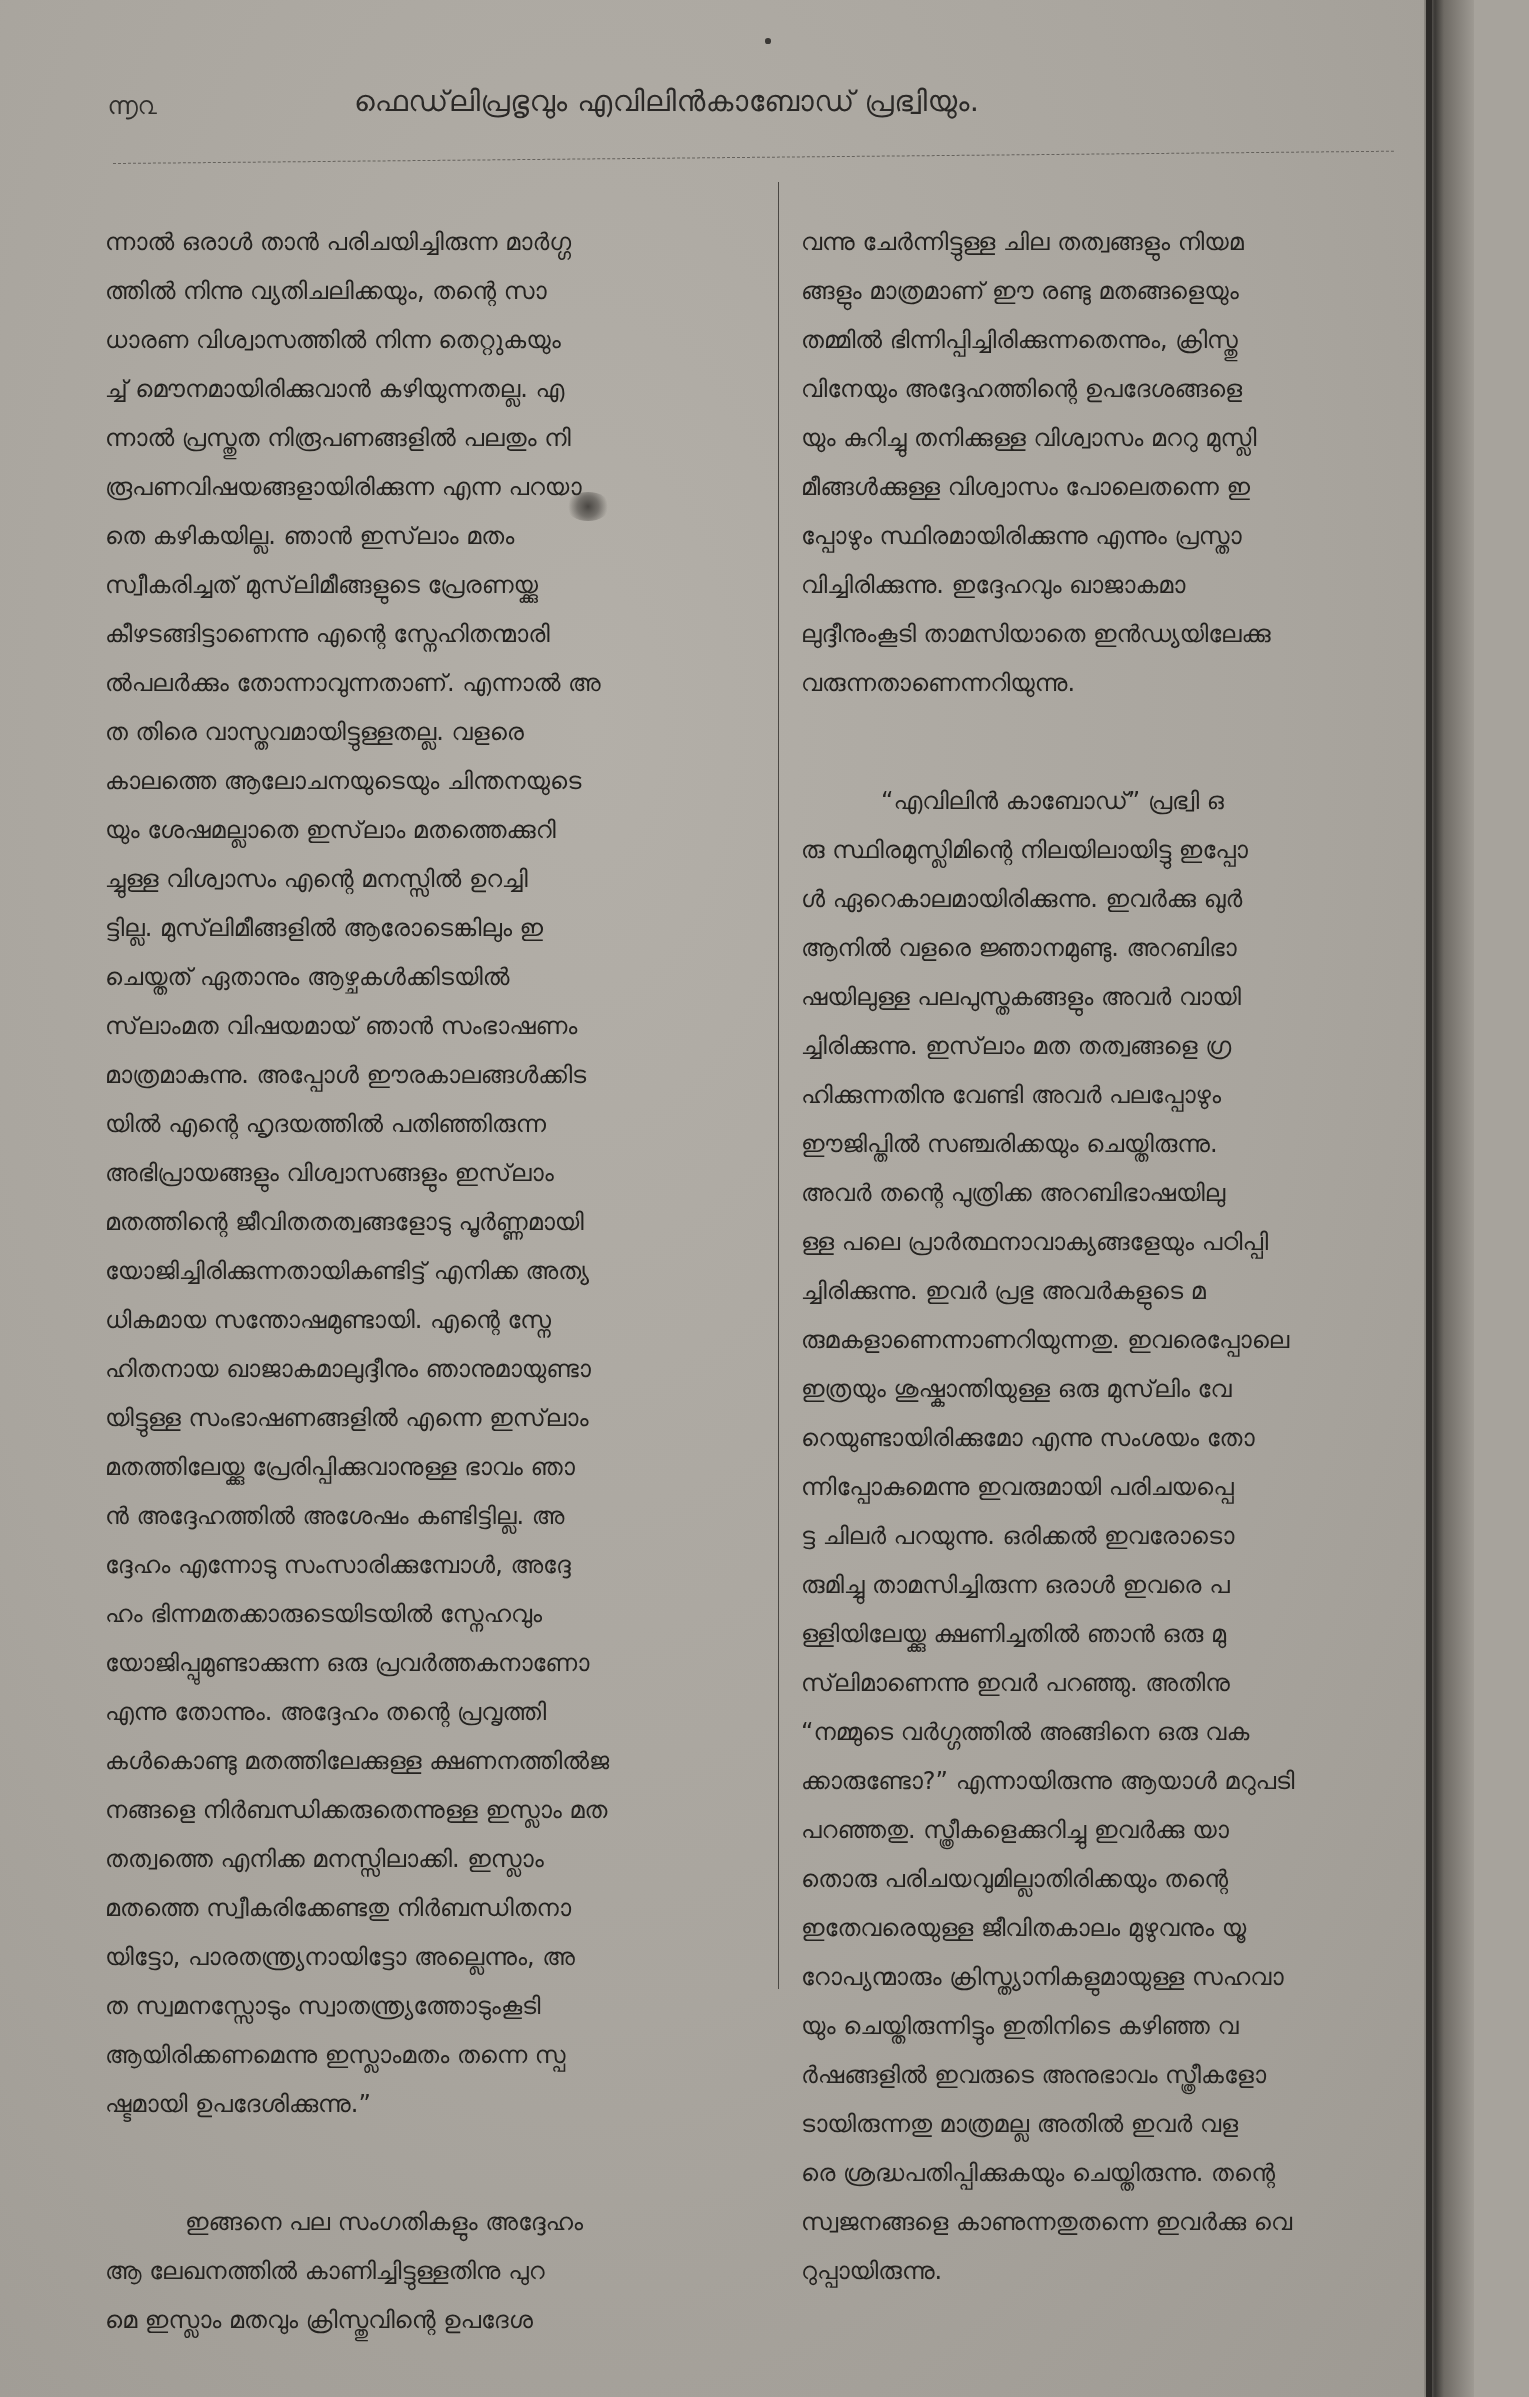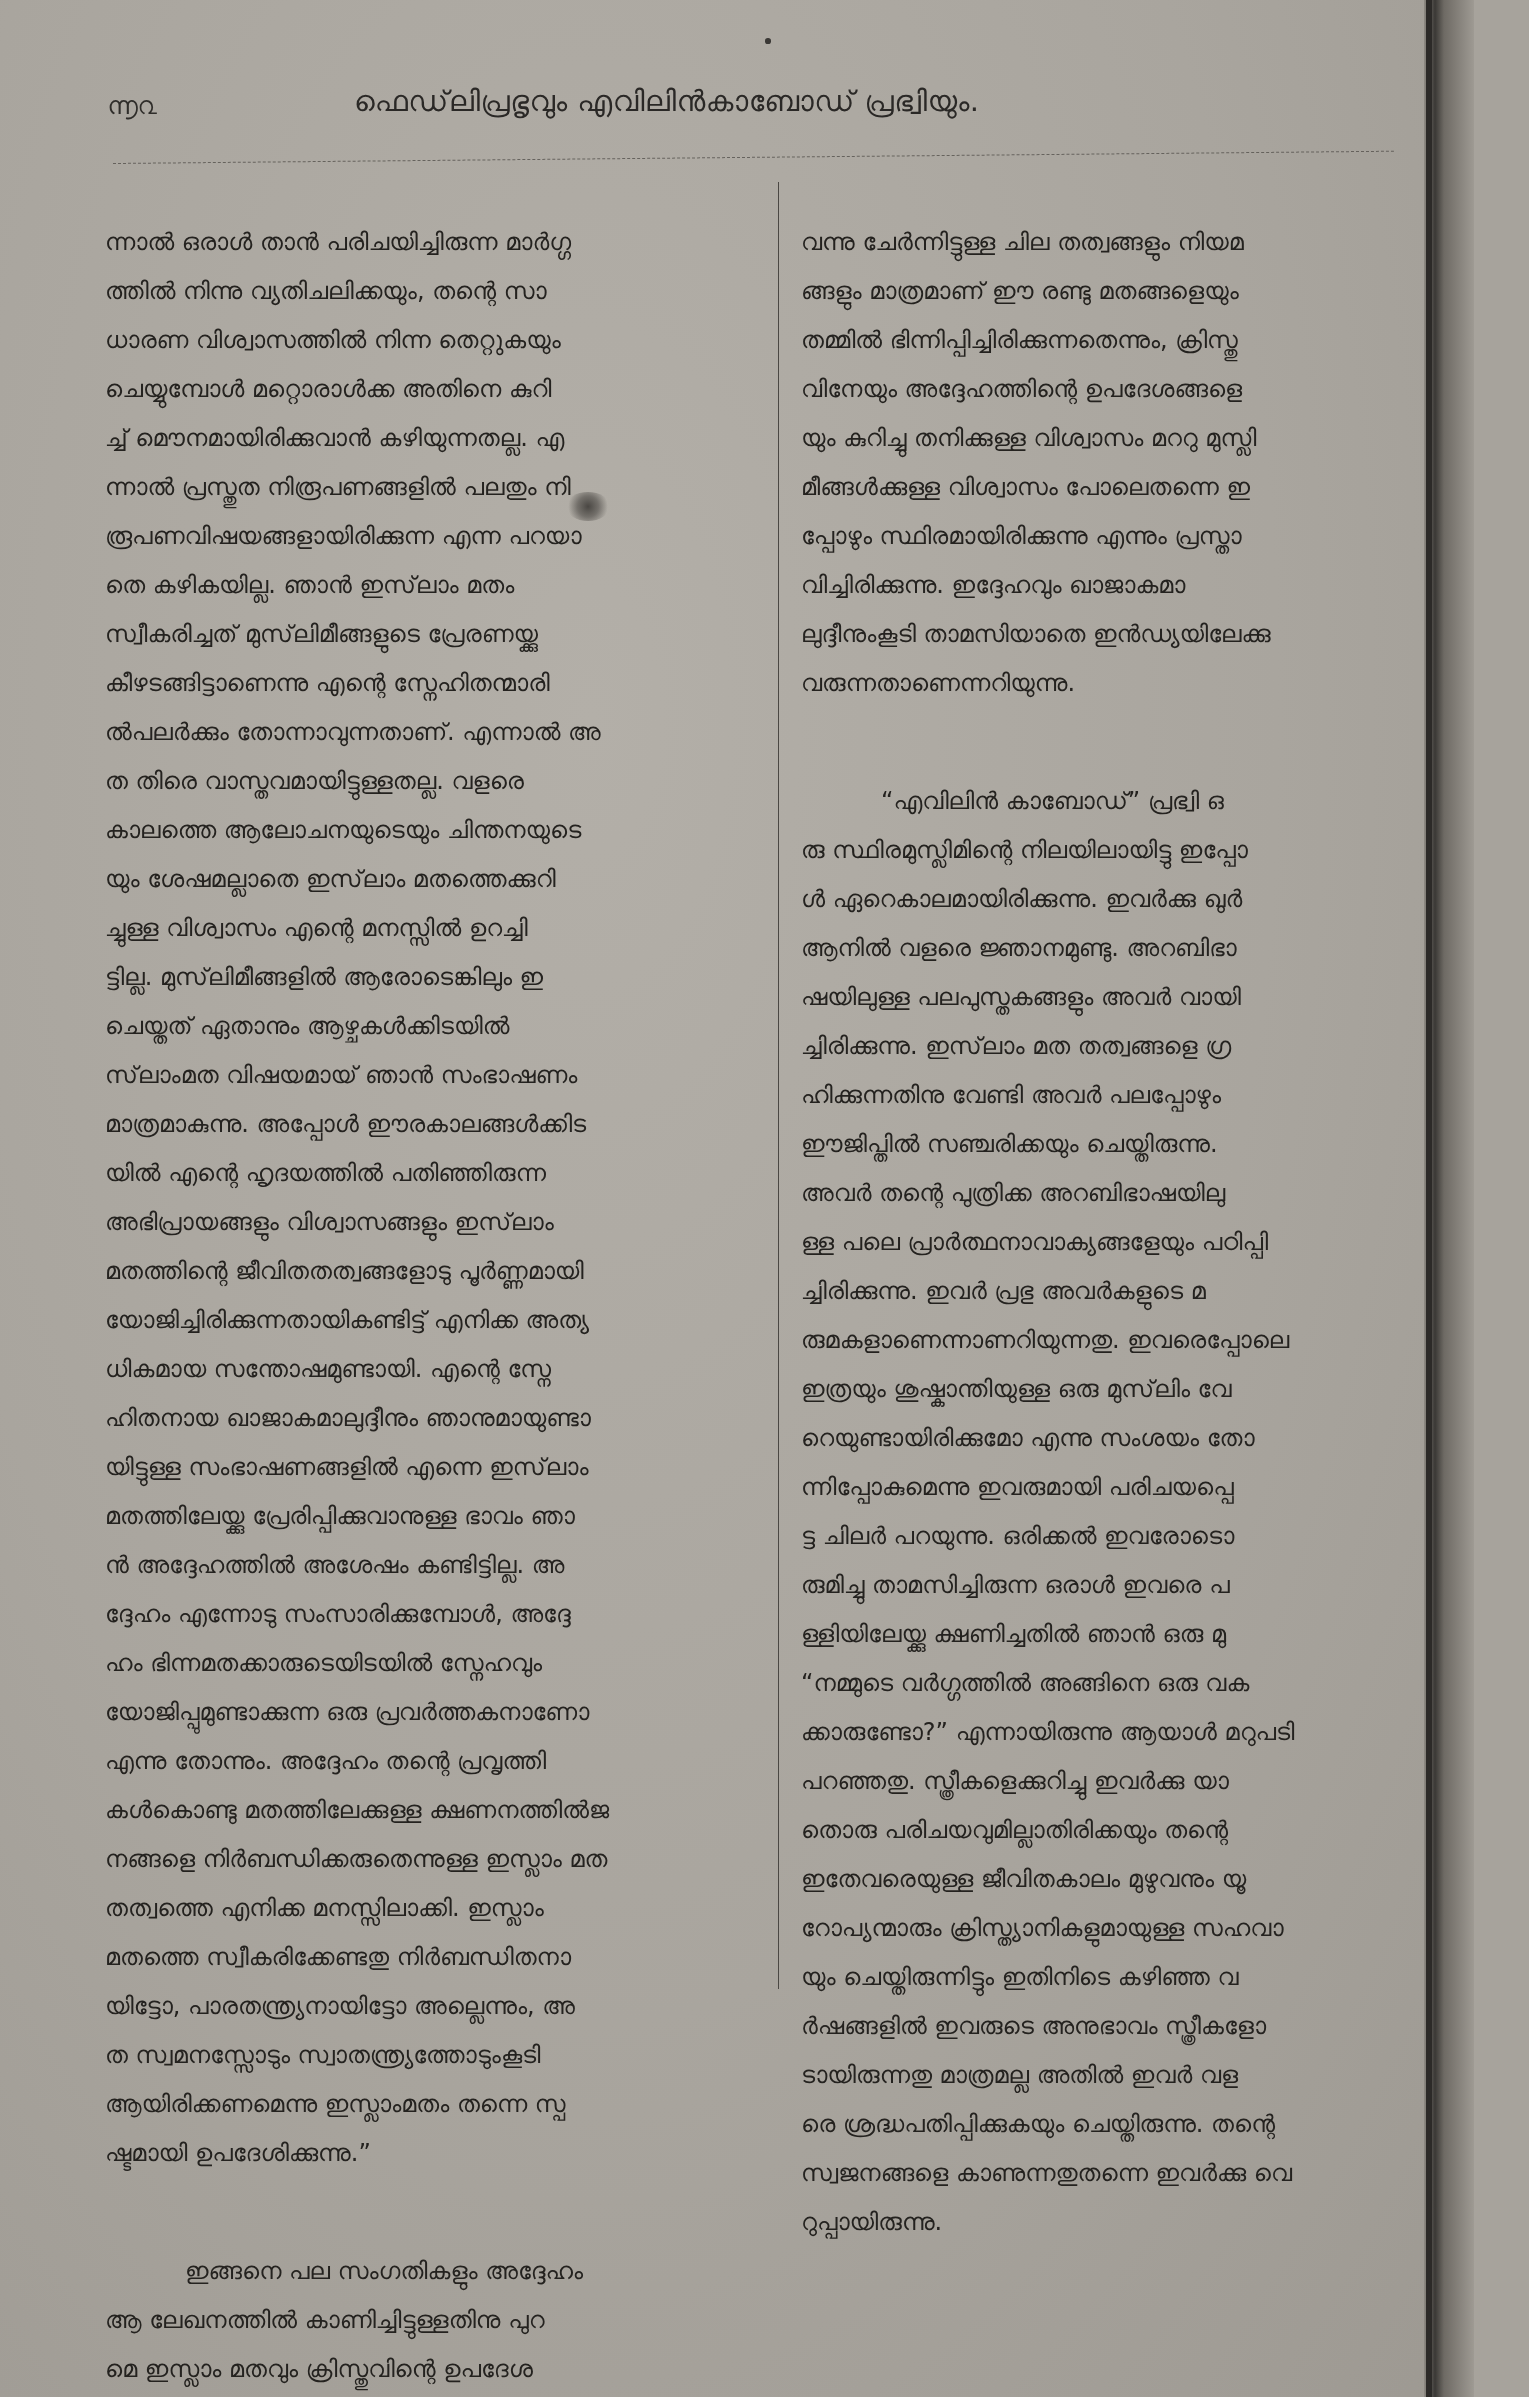--- a/index.html
+++ b/index.html
@@ -76,21 +76,20 @@
     <span class="running-title">ഫെഡ്‌ലിപ്രഭൃവും എവിലിൻകാബോഡ് പ്രഭ്വിയും.</span>
   </div>
 
   <div class="rule"></div>
   <div class="col-divider"></div>
 
   <div class="column left" id="col-left">
       <span class="line">ന്നാൽ ഒരാൾ താൻ പരിചയിച്ചിരുന്ന മാർഗ്ഗ</span>
       <span class="line">ത്തിൽ നിന്നു വ്യതിചലിക്കയും, തന്റെ സാ</span>
       <span class="line">ധാരണ വിശ്വാസത്തിൽ നിന്ന തെറ്റുകയും</span>
-      <span class="line">ചെയ്യുമ്പോൾ മറ്റൊരാൾക്ക അതിനെ കുറി</span>
       <span class="line">ച്ച് മൌനമായിരിക്കുവാൻ കഴിയുന്നതല്ല. എ</span>
       <span class="line">ന്നാൽ പ്രസ്തുത നിരൂപണങ്ങളിൽ പലതും നി</span>
       <span class="line">രൂപണവിഷയങ്ങളായിരിക്കുന്ന എന്ന പറയാ</span>
       <span class="line">തെ കഴികയില്ല. ഞാൻ ഇസ്‌ലാം മതം</span>
       <span class="line">സ്വീകരിച്ചത് മുസ്‌ലിമീങ്ങളുടെ പ്രേരണയ്ക്കു</span>
       <span class="line">കീഴടങ്ങിട്ടാണെന്നു എന്റെ സ്നേഹിതന്മാരി</span>
       <span class="line">ൽപലർക്കും തോന്നാവുന്നതാണ്. എന്നാൽ അ</span>
       <span class="line">ത തിരെ വാസ്തവമായിട്ടുള്ളതല്ല. വളരെ</span>
       <span class="line">കാലത്തെ ആലോചനയുടെയും ചിന്തനയുടെ</span>
       <span class="line">യും ശേഷമല്ലാതെ ഇസ്‌ലാം മതത്തെക്കുറി</span>
@@ -148,20 +147,21 @@
       <span class="line">അവർ തന്റെ പുത്രിക്ക അറബിഭാഷയിലു</span>
       <span class="line">ള്ള പലെ പ്രാർത്ഥനാവാക്യങ്ങളേയും പഠിപ്പി</span>
       <span class="line">ച്ചിരിക്കുന്നു. ഇവർ പ്രഭു അവർകളുടെ മ</span>
       <span class="line">രുമകളാണെന്നാണറിയുന്നതു. ഇവരെപ്പോലെ</span>
       <span class="line">ഇത്രയും ശുഷ്കാന്തിയുള്ള ഒരു മുസ്‌ലിം വേ</span>
       <span class="line">റെയുണ്ടായിരിക്കുമോ എന്നു സംശയം തോ</span>
       <span class="line">ന്നിപ്പോകുമെന്നു ഇവരുമായി പരിചയപ്പെ</span>
       <span class="line">ട്ട ചിലർ പറയുന്നു. ഒരിക്കൽ ഇവരോടൊ</span>
       <span class="line">രുമിച്ചു താമസിച്ചിരുന്ന ഒരാൾ ഇവരെ പ</span>
       <span class="line">ള്ളിയിലേയ്ക്കു ക്ഷണിച്ചതിൽ ഞാൻ ഒരു മു</span>
+      <span class="line">സ്‌ലിമാണെന്നു ഇവർ പറഞ്ഞു. അതിനു</span>
       <span class="line">“നമ്മുടെ വർഗ്ഗത്തിൽ അങ്ങിനെ ഒരു വക</span>
       <span class="line">ക്കാരുണ്ടോ?” എന്നായിരുന്നു ആയാൾ മറുപടി</span>
       <span class="line">പറഞ്ഞതു. സ്ത്രീകളെക്കുറിച്ചു ഇവർക്കു യാ</span>
       <span class="line">തൊരു പരിചയവുമില്ലാതിരിക്കയും തന്റെ</span>
       <span class="line">ഇതേവരെയുള്ള ജീവിതകാലം മുഴുവനും യൂ</span>
       <span class="line">റോപ്യന്മാരും ക്രിസ്ത്യാനികളുമായുള്ള സഹവാ</span>
       <span class="line">യും ചെയ്തിരുന്നിട്ടും ഇതിനിടെ കഴിഞ്ഞ വ</span>
       <span class="line">ർഷങ്ങളിൽ ഇവരുടെ അനുഭാവം സ്ത്രീകളോ</span>
       <span class="line">ടായിരുന്നതു മാത്രമല്ല അതിൽ ഇവർ വള</span>
       <span class="line">രെ ശ്രദ്ധപതിപ്പിക്കുകയും ചെയ്തിരുന്നു. തന്റെ</span>

